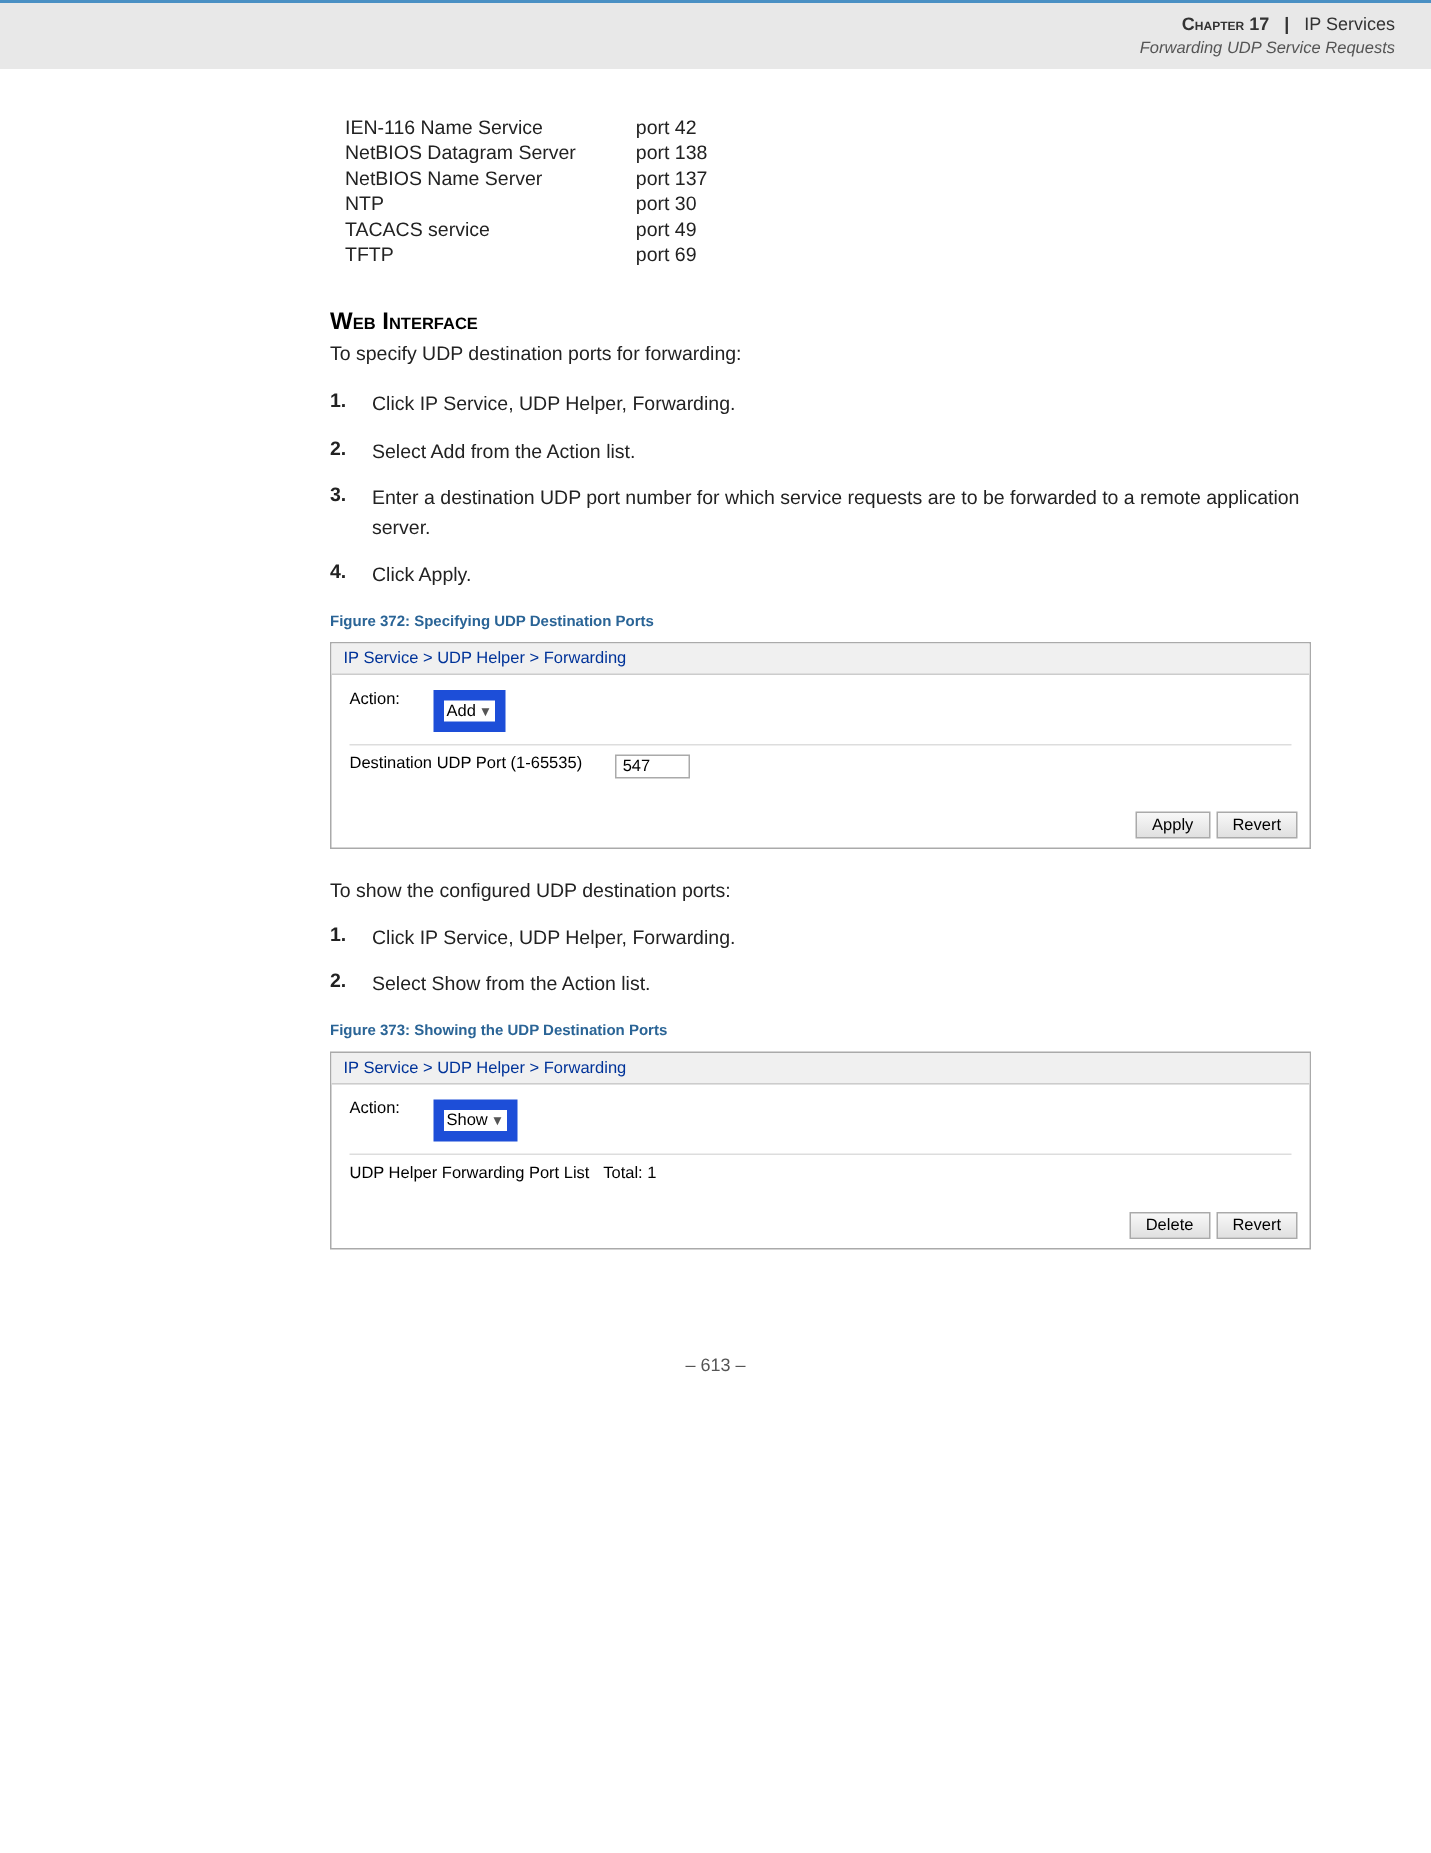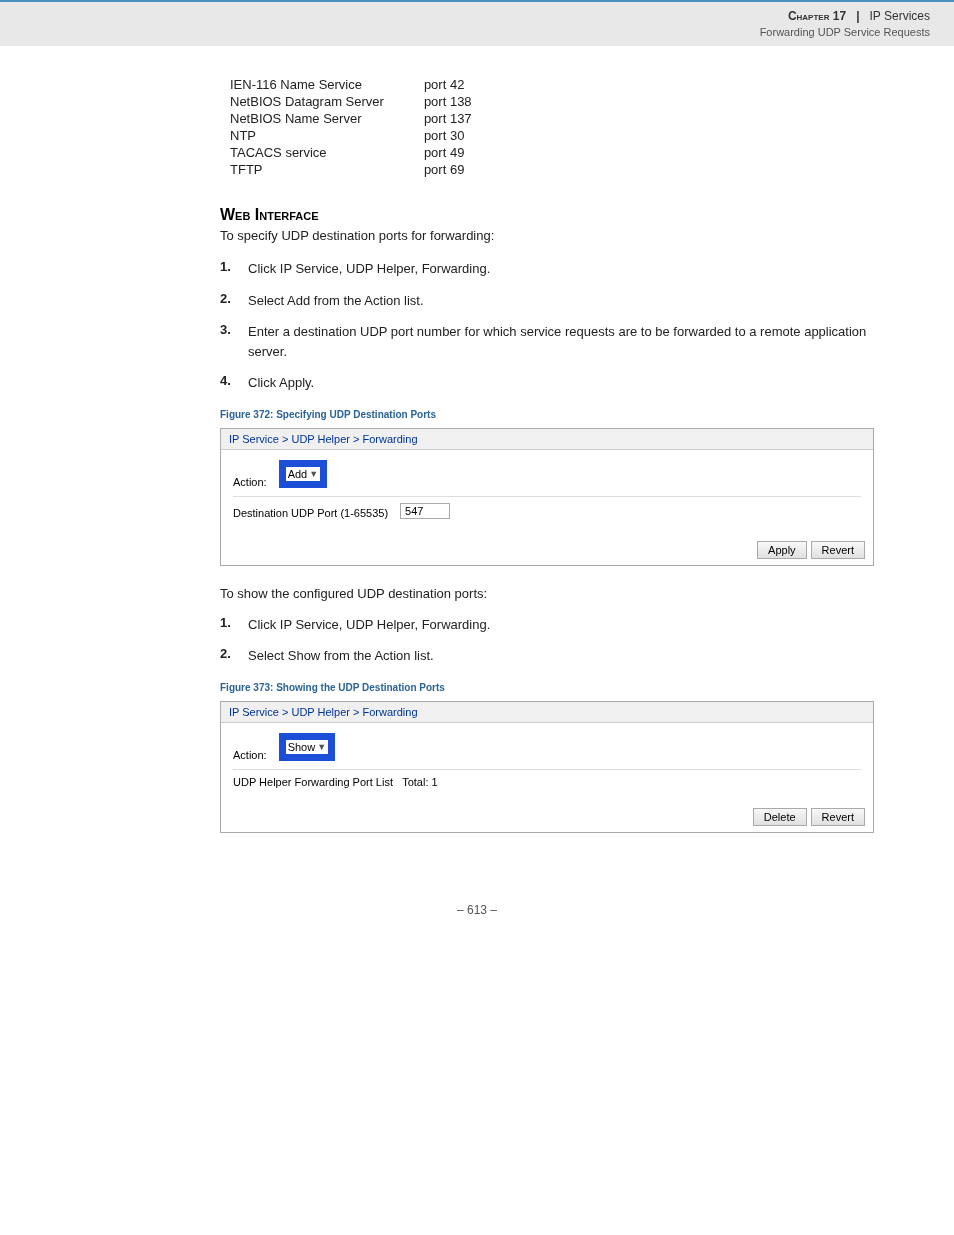--- a/index.html
+++ b/index.html
@@ -23,20 +23,21 @@
       line-height: 1.4;
     }
     .header-bar .chapter-label {
       font-variant: small-caps;
       font-weight: bold;
     }
     .header-bar .chapter-title {
       display: block;
       font-size: 11px;
       color: #555;
+      font-style: italic;
     }
 
     
     .content {
       padding: 30px 80px 30px 220px;
     }
 
     
     .port-table {
       margin-bottom: 28px;
@@ -111,23 +112,23 @@
       border-bottom: 1px solid #ccc;
       padding: 4px 8px;
       font-size: 11px;
       color: #003399;
     }
     .ui-box-body {
       padding: 10px 12px;
     }
     .ui-row {
       display: flex;
-      align-items: flex-end;
+      align-items: flex-start;
       margin-bottom: 8px;
-      gap: 12px;
+      gap: 22px;
     }
     .ui-label {
       font-size: 11px;
       color: #000;
     }
     .ui-select {
       font-size: 11px;
       border: 7px solid #1d4ed8;
       background: #fff;
       padding: 1px 2px;

